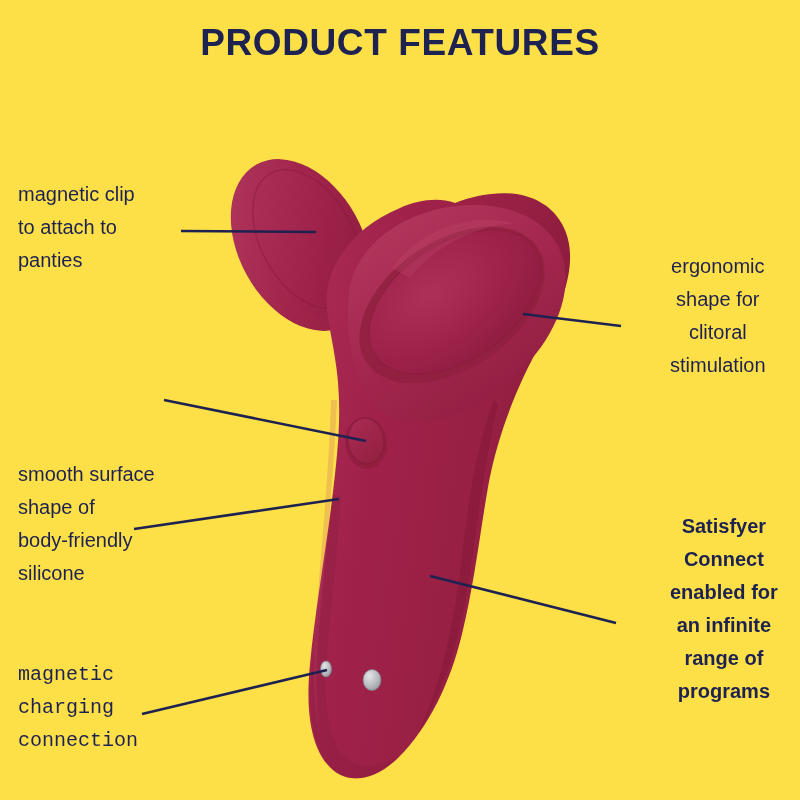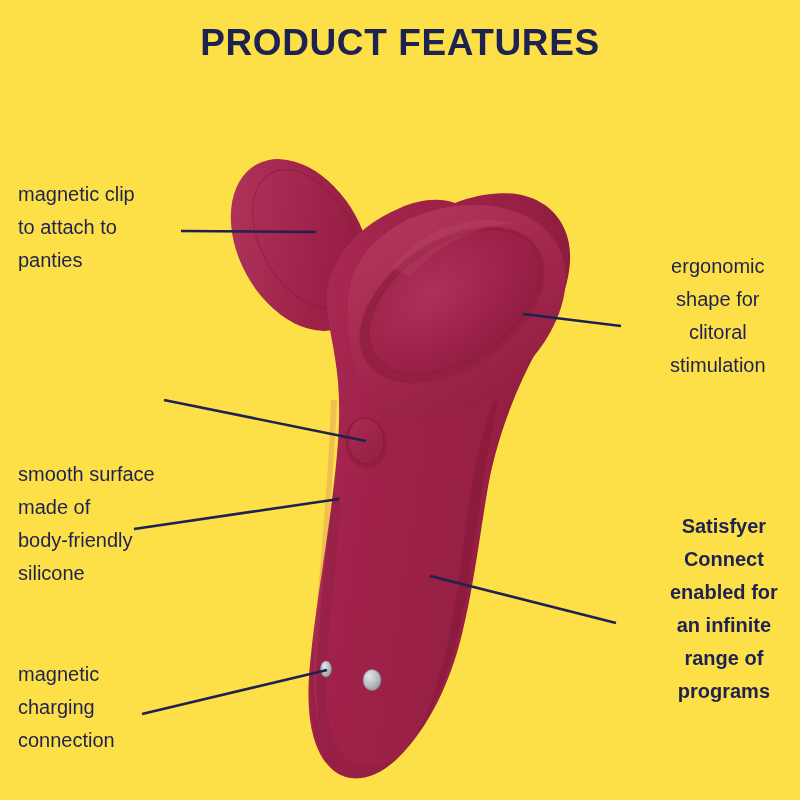--- a/index.html
+++ b/index.html
@@ -37,21 +37,21 @@
     line-height: 33px;
     font-family: "Liberation Sans", sans-serif;
     white-space: pre-line;
   }
   .callout.left  { text-align: left; }
   .callout.right { text-align: center; margin-left: 48px; }
 
   #cl-magnetic-clip     { left: 18px;  top: 178px; }
   #cl-control           { left: 18px;  top: 338px; }
   #cl-smooth            { left: 18px;  top: 458px; }
-  #cl-charging          { left: 18px;  top: 658px; }
+  #cl-charging          { left: 18px;  top: 658px; font-family: Liberation Mono, monospace; }
   #cl-ergonomic         { left: 622px; top: 250px; }
   #cl-connect           { left: 622px; top: 510px; font-weight: bold; }
 
   #artwork, #leaders {
     position: absolute;
     left: 0;
     top: 0;
     width: 800px;
     height: 800px;
   }
@@ -188,21 +188,21 @@
     <line x1="523" y1="314" x2="621" y2="326" stroke="#1e2250" stroke-width="2.6"></line>
     <line x1="430" y1="576" x2="616" y2="623" stroke="#1e2250" stroke-width="2.6"></line>
   </svg>
 
   <div class="callout left" id="cl-magnetic-clip">magnetic clip
 to attach to
 panties</div>
 
 
   <div class="callout left" id="cl-smooth">smooth surface
-made of
+shape of
 body-friendly
 silicone</div>
 
   <div class="callout left" id="cl-charging">magnetic
 charging
 connection</div>
 
   <div class="callout right" id="cl-ergonomic">ergonomic
 shape for
 clitoral

